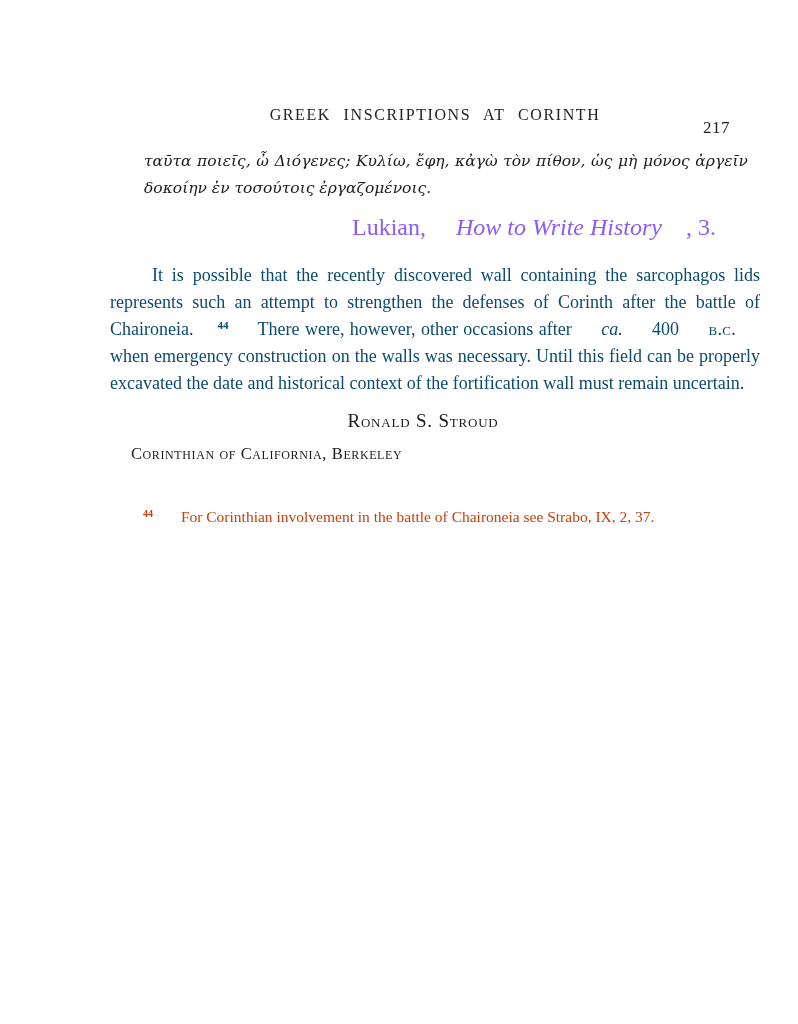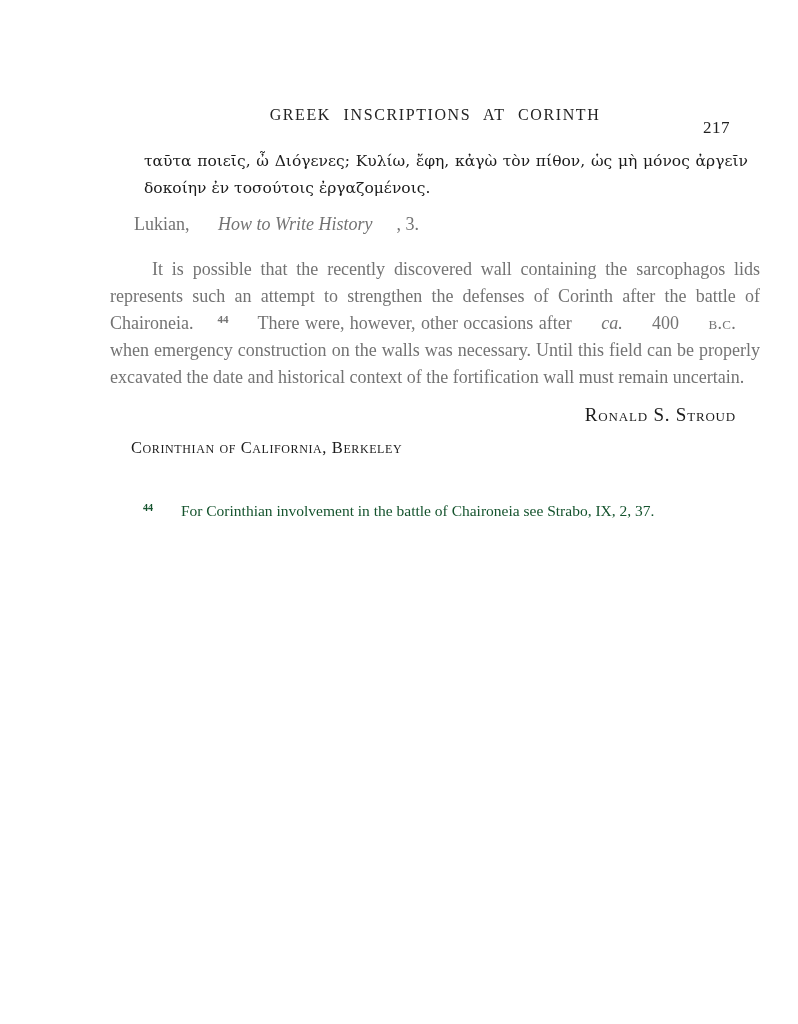--- a/index.html
+++ b/index.html
@@ -39,61 +39,62 @@
     top: 0;
     font-size: 17px;
     letter-spacing: 0.5px;
   }
 
   
   .epigraph { margin-top: 2px; }
   .greek-quote {
     margin-left: 34px;
     font-family: "DejaVu Serif", serif;
+    font-style: italic;
     font-size: 15.5px;
     line-height: 1.75;
     text-align: justify;
     color: #1b1b1b;
   }
   .attribution {
-    text-align: left;
+    text-align: right;
     padding-right: 20px;
-    font-size: 18px;
+    font-size: 24px;
     margin-top: 1px;
-    color: #737373;
+    color: #8b5cf6;
   }
   .attribution .work-title { font-style: italic; }
 
   
   .body-para {
     margin-top: 21px;
     font-size: 18px;
     line-height: 1.5;
     text-align: justify;
     text-indent: 30px;
-    color: #737373;
+    color: #0c4a6e;
   }
   .body-para .fnref {
     font-size: 11px;
     vertical-align: 6px;
     line-height: 0;
     font-weight: bold;
     letter-spacing: 0;
   }
   .italic { font-style: italic; }
   .sc {
     font-variant: small-caps;
     text-transform: lowercase;
     letter-spacing: 0.3px;
   }
 
   
   .signature {
     margin-top: 13px;
-    text-align: right;
+    text-align: center;
     padding-right: 24px;
     font-variant: small-caps;
     font-size: 19px;
     letter-spacing: 0.8px;
     color: #1b1b1b;
   }
   .affiliation {
     margin-top: 5px;
     margin-left: 33px;
     font-variant: small-caps;
@@ -101,21 +102,21 @@
     letter-spacing: 0.6px;
     color: #1b1b1b;
   }
 
   
   .footnote {
     margin-top: 42px;
     margin-left: 33px;
     font-size: 15.5px;
     line-height: 1.45;
-    color: #14532d;
+    color: #c2410c;
   }
   .footnote .fn-marker {
     font-size: 10px;
     vertical-align: 5px;
     line-height: 0;
     font-weight: bold;
   }
 </style>
 </head>
 <body>

